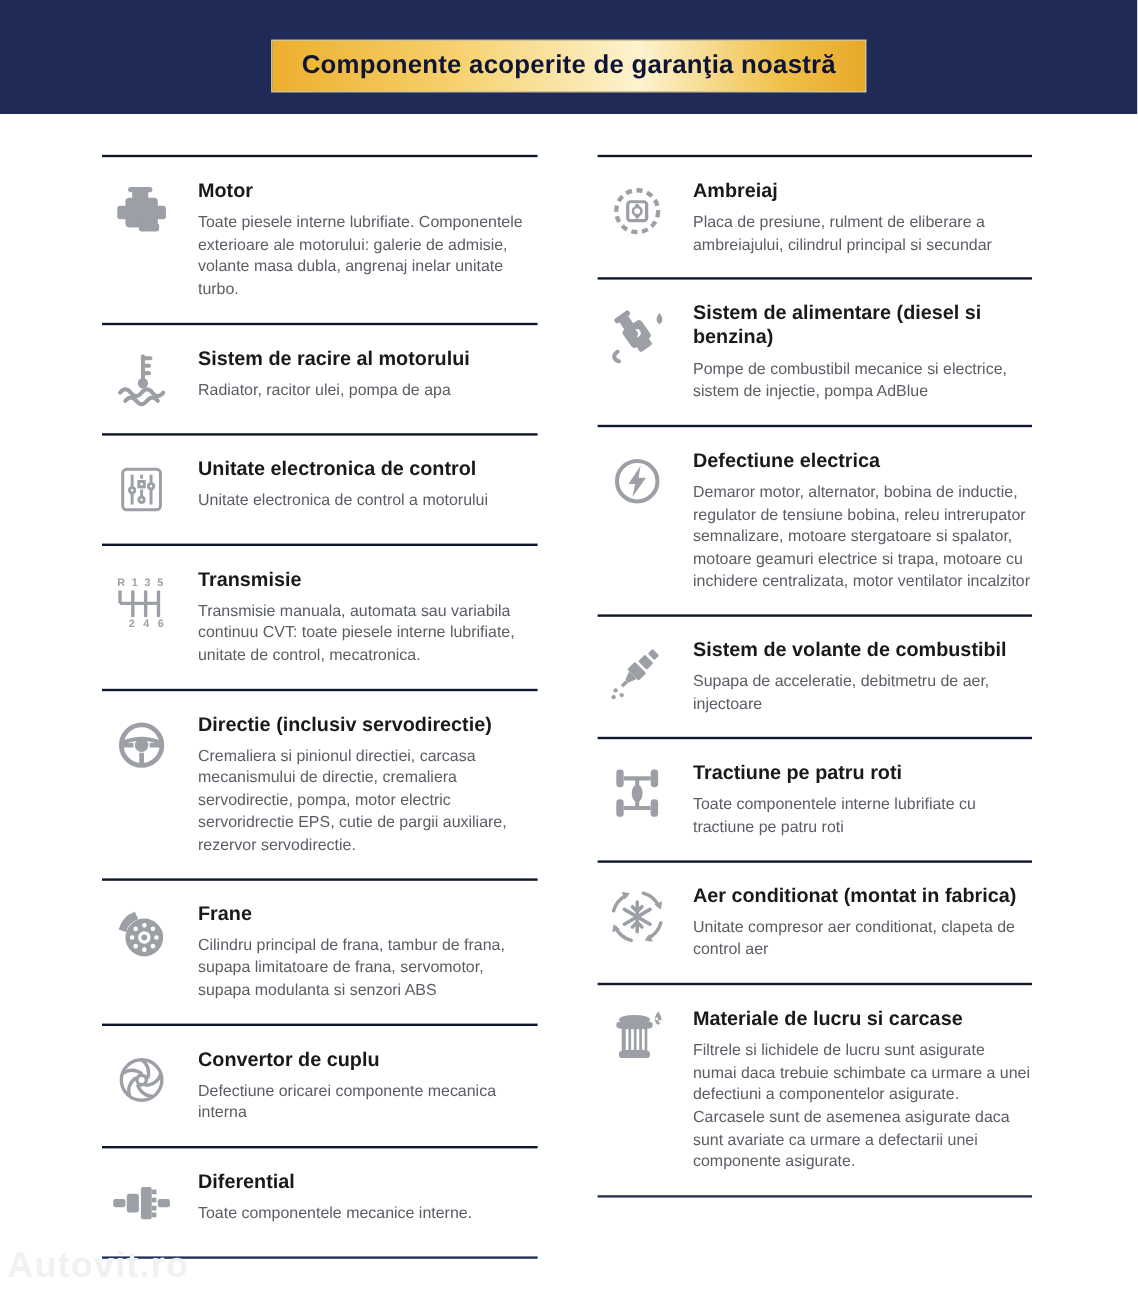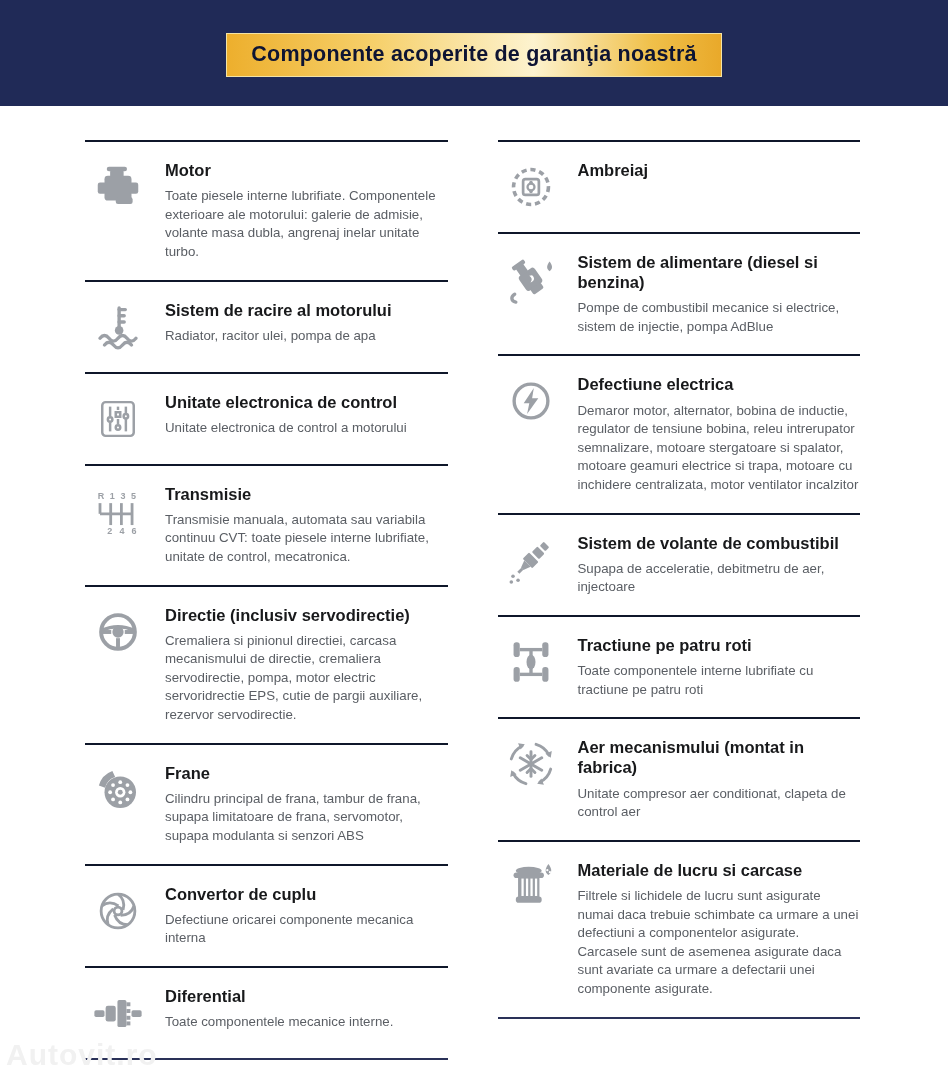--- a/index.html
+++ b/index.html
@@ -2,21 +2,21 @@
 <html><head>
 <meta charset="utf-8">
 <style>
   * { margin:0; padding:0; box-sizing:border-box; }
   html,body { background:#ffffff; }
   .page {
     width:948px; height:1080px; position:relative; overflow:hidden;
     background:#ffffff; font-family:"Liberation Sans", sans-serif;
   }
   .header {
-    height:106px; background:#202a57;
+    height:95px; background:#202a57;
     display:flex; justify-content:center; align-items:flex-start;
     padding-top:33px;
   }
   .banner {
     background:linear-gradient(90deg,#edaf2d 0%,#f6d06b 30%,#fdf3cf 62%,#f0c04a 86%,#e9a92a 100%);
     border:1px solid #f3e3a5;
     padding:8px 24px 9px 24px;
   }
   .banner h1 {
     font-size:21.5px; font-weight:bold; color:#0e1433; letter-spacing:0.2px;
@@ -216,20 +216,21 @@
           <svg width="54" height="54" viewBox="0 0 48 48" fill="none" stroke="currentColor">
             <circle cx="24" cy="24" r="15.5" stroke-width="3.2" stroke-dasharray="4.6 3.4"></circle>
             <rect x="17" y="17" width="14" height="14" rx="2" stroke-width="2.4"></rect>
             <circle cx="24" cy="20" r="1.6" fill="currentColor" stroke="none"></circle>
             <circle cx="24" cy="28" r="1.6" fill="currentColor" stroke="none"></circle>
             <circle cx="24" cy="24" r="3.1" stroke-width="2"></circle>
           </svg>
         </span>
         <div class="content">
           <h3>Ambreiaj</h3>
+          <p>Placa de presiune, rulment de eliberare a ambreiajului, cilindrul principal si secundar</p>
         </div>
       </section>
 
       <section class="item">
         <span class="icon">
           <svg width="54" height="54" viewBox="0 0 48 48">
             <g fill="currentColor" transform="rotate(-35 24 24)">
               <rect x="15" y="16" width="17" height="16" rx="3"></rect>
               <rect x="18" y="8" width="8" height="9" rx="1"></rect>
               <rect x="15.5" y="5.5" width="13" height="4" rx="1.5"></rect>
@@ -322,21 +323,21 @@
             <g id="ac-arrow">
               <path d="M28.5 6.5 a18.5 18.5 0 0 1 11.5 9.5"></path>
               <polygon fill="currentColor" stroke="none" points="41.5,18.5 42.5,12.5 36.8,14.8"></polygon>
             </g>
             <use href="#ac-arrow" transform="rotate(90 24 24)"></use>
             <use href="#ac-arrow" transform="rotate(180 24 24)"></use>
             <use href="#ac-arrow" transform="rotate(270 24 24)"></use>
           </svg>
         </span>
         <div class="content">
-          <h3>Aer mecanismului (montat in fabrica)</h3>
+          <h3>Aer conditionat (montat in fabrica)</h3>
           <p>Unitate compresor aer conditionat, clapeta de control aer</p>
         </div>
       </section>
 
       <section class="item">
         <span class="icon">
           <svg width="54" height="54" viewBox="0 0 48 48">
             <g fill="currentColor">
               <ellipse cx="22" cy="9.5" rx="11.5" ry="3.5"></ellipse>
               <rect x="8.5" y="11" width="27" height="5" rx="2.5"></rect>

